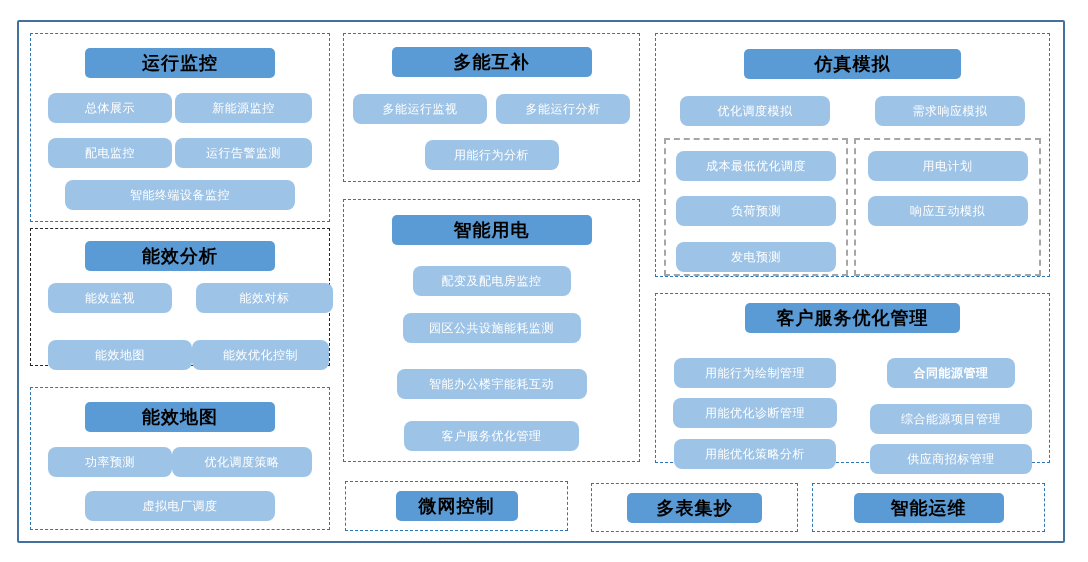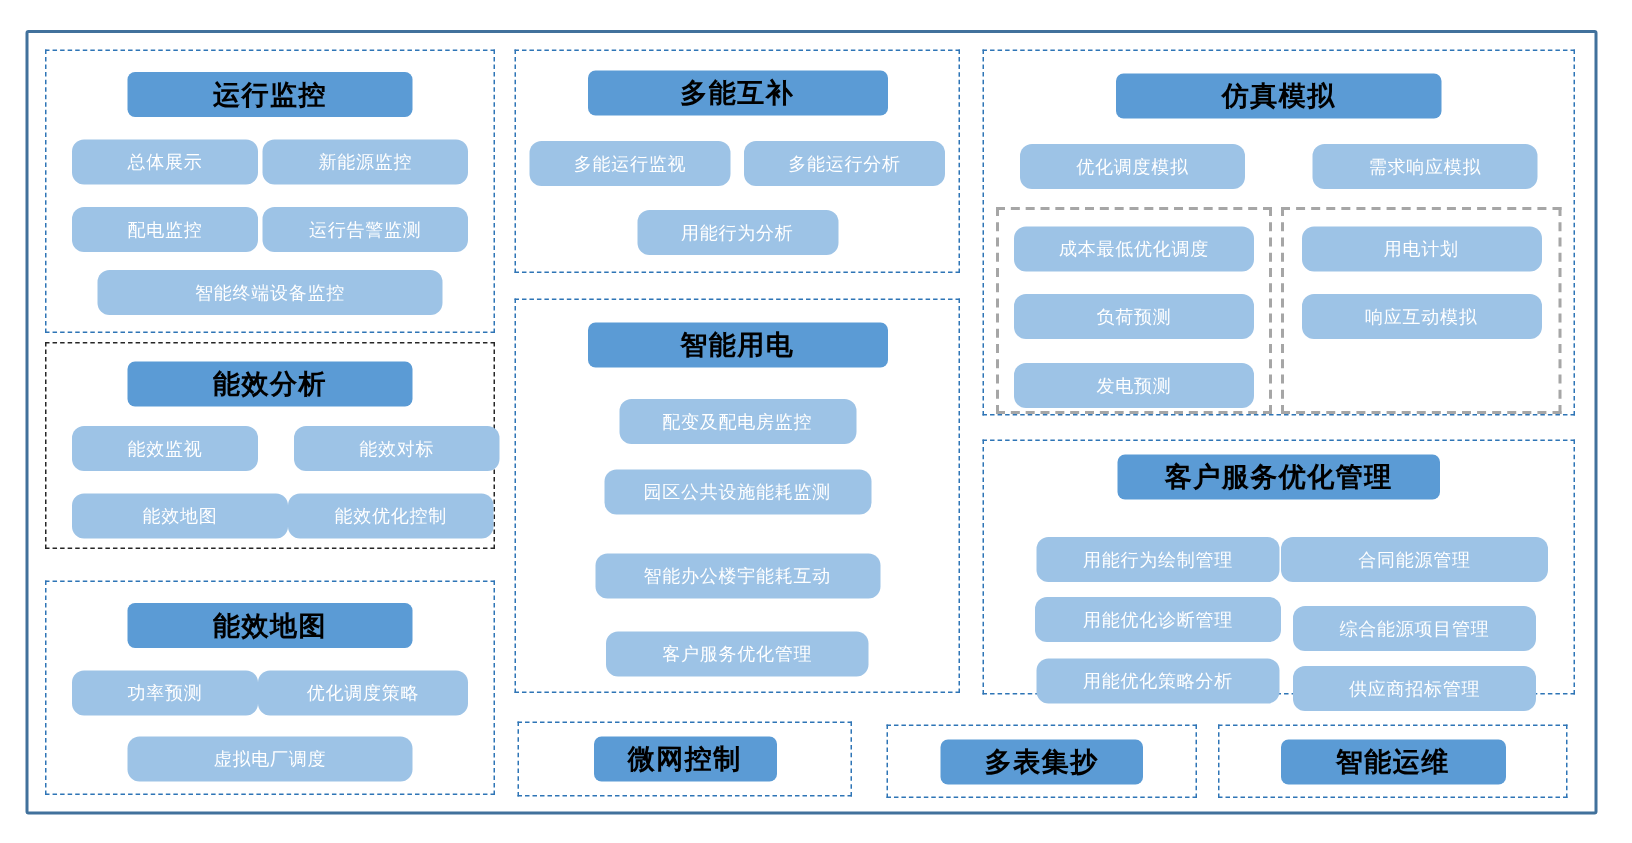--- a/index.html
+++ b/index.html
@@ -48,21 +48,21 @@
     </div>
     <div class="row" style="padding:0 17px;margin-top:15px;">
       <div class="itm" style="width:124px;">配电监控</div>
       <div class="itm" style="width:137px;">运行告警监测</div>
     </div>
     <div class="itm" style="width:230px;margin-top:12px;">智能终端设备监控</div>
   </section>
 
   <section class="group black" style="left:30px;top:228px;width:300px;height:138px;">
     <div class="hdr" style="width:190px;margin-top:12px;">能效分析</div>
-    <div class="row" style="padding:0 17px;margin-top:13px;gap:24px;">
+    <div class="row" style="padding:12px 17px;gap:24px;">
       <div class="itm" style="width:124px;">能效监视</div>
       <div class="itm" style="width:137px;">能效对标</div>
     </div>
     <div class="row" style="padding:0 17px;margin-top:15px;">
       <div class="itm" style="width:144px;">能效地图</div>
       <div class="itm" style="width:137px;">能效优化控制</div>
     </div>
   </section>
 
   <section class="group" style="left:30px;top:387px;width:300px;height:143px;">
@@ -105,28 +105,28 @@
       </div>
       <div class="subbox" style="width:187px;height:138px;">
         <div class="itm" style="width:160px;margin-top:11px;">用电计划</div>
         <div class="itm" style="width:160px;margin-top:15px;">响应互动模拟</div>
       </div>
     </div>
   </section>
 
   <section class="group" style="left:655px;top:293px;width:395px;height:170px;">
     <div class="hdr" style="width:215px;margin-top:9px;">客户服务优化管理</div>
-    <div class="row" style="padding:0 17px;margin-top:12px;justify-content:flex-end;">
+    <div class="row" style="padding:12px 17px;margin-top:0;">
       <div class="col">
         <div class="itm" style="width:162px;margin-top:13px;">用能行为绘制管理</div>
         <div class="itm" style="width:164px;margin-top:10px;">用能优化诊断管理</div>
         <div class="itm" style="width:162px;margin-top:11px;">用能优化策略分析</div>
       </div>
       <div class="col">
-        <div class="itm" style="width:178px;margin-top:13px;">合同能源管理</div>
+        <div class="itm" style="width:128px;margin-top:13px;font-weight:bold;">合同能源管理</div>
         <div class="itm" style="width:162px;margin-top:16px;">综合能源项目管理</div>
         <div class="itm" style="width:162px;margin-top:10px;">供应商招标管理</div>
       </div>
     </div>
   </section>
 
   <section class="group" style="left:345px;top:481px;width:223px;height:50px;justify-content:center;">
     <div class="hdr" style="width:122px;">微网控制</div>
   </section>
 

